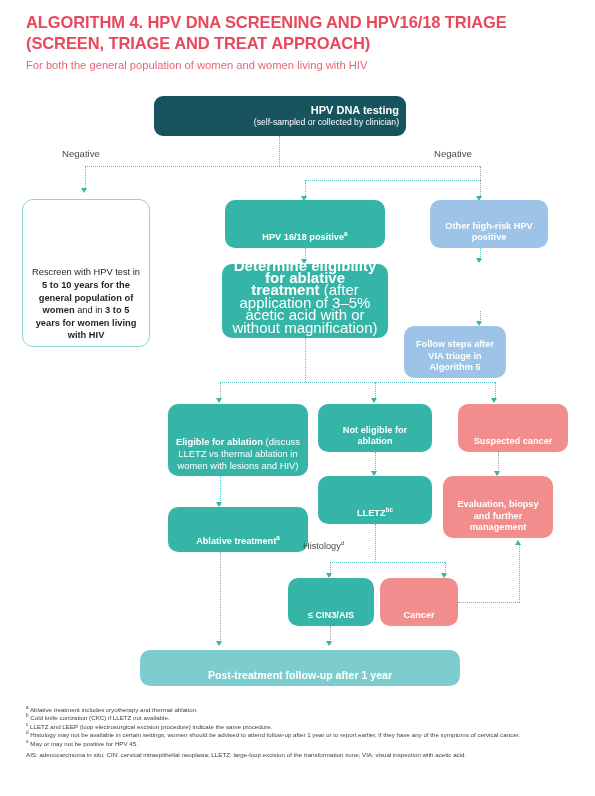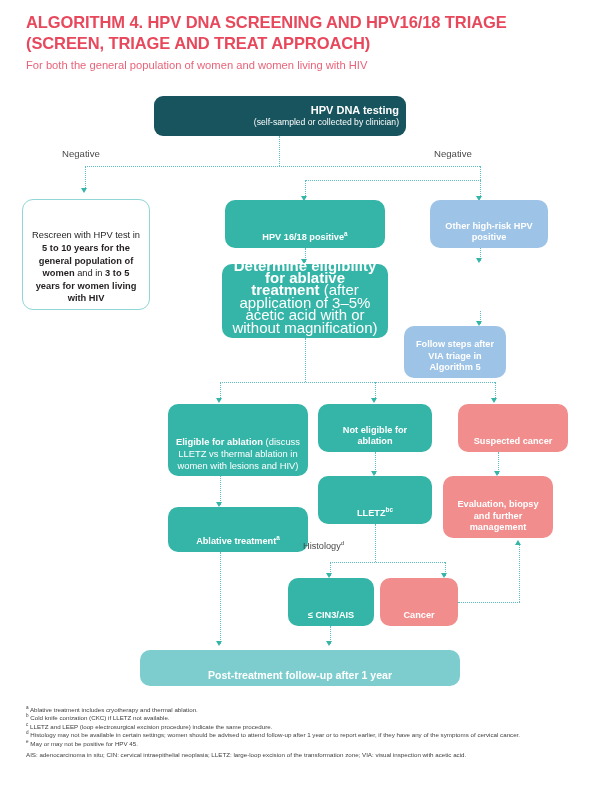--- a/index.html
+++ b/index.html
@@ -104,21 +104,21 @@
   <div class="ln lnv" style="left:85px;top:166px;height:24px;"></div>
   <div class="arw" style="left:81px;top:188px;"></div>
 
   <div class="ln lnv" style="left:480px;top:166px;height:14px;"></div>
   <div class="ln lnh" style="left:305px;top:180px;width:176px;"></div>
   <div class="ln lnv" style="left:305px;top:180px;height:18px;"></div>
   <div class="arw" style="left:301px;top:196px;"></div>
   <div class="ln lnv" style="left:480px;top:180px;height:18px;"></div>
   <div class="arw" style="left:476px;top:196px;"></div>
 
-  <div class="node n-white" style="left:22px;top:199px;width:128px;height:111px;border-radius:11px;font-size:9.3px;line-height:12.6px;">
+  <div class="node n-white" style="left:22px;top:199px;width:128px;height:148px;border-radius:11px;font-size:9.3px;line-height:12.6px;">
     <span>
       <span>Rescreen with HPV test in </span><b>5 to 10 years for the general population of women</b><span> and in </span><b>3 to 5 years for women living with HIV</b>
     </span>
   </div>
 
   <div class="node n-teal" style="left:225px;top:200px;width:160px;height:48px;">
     <span><span>HPV 16/18 positive</span><sup>a</sup></span>
   </div>
 
   <div class="ln lnv" style="left:305px;top:248px;height:14px;"></div>

